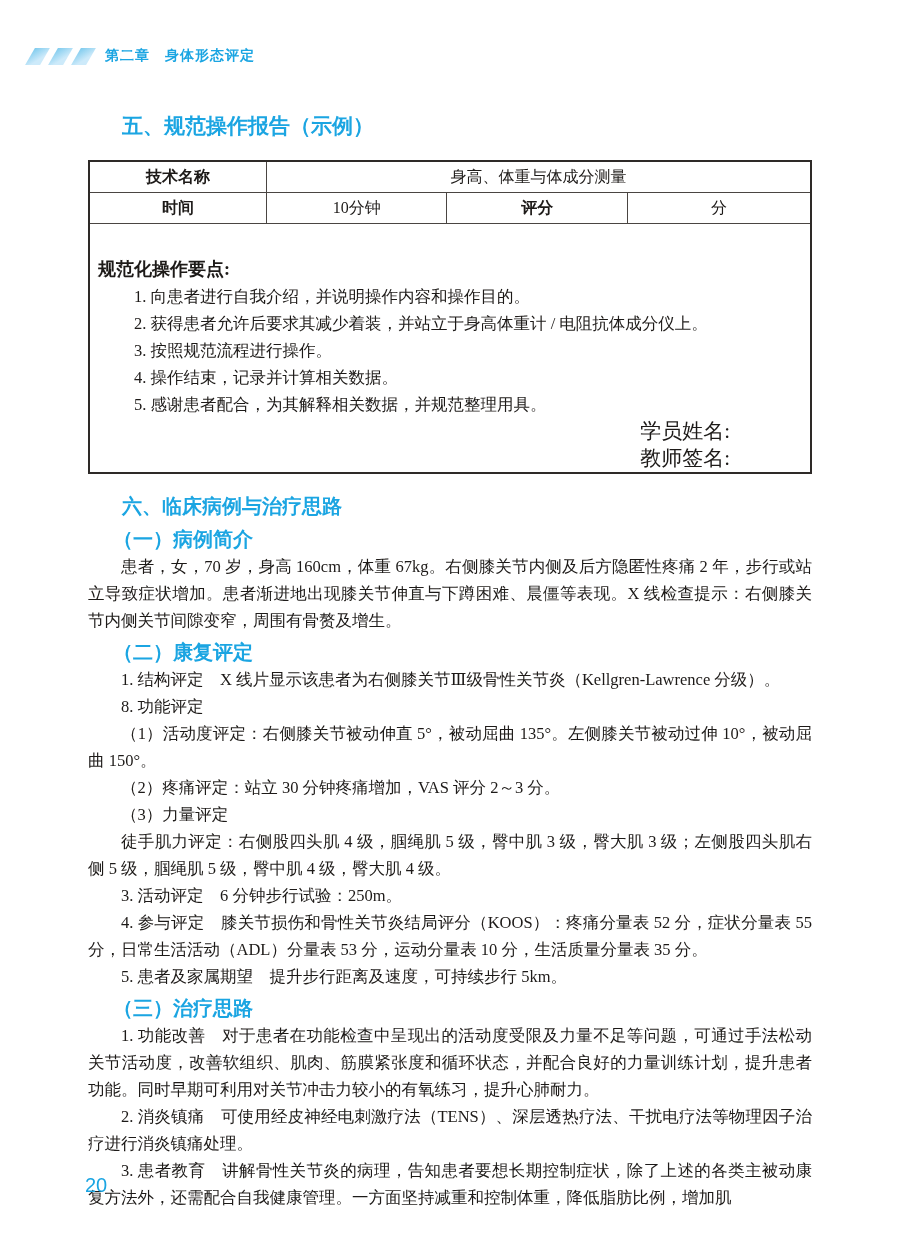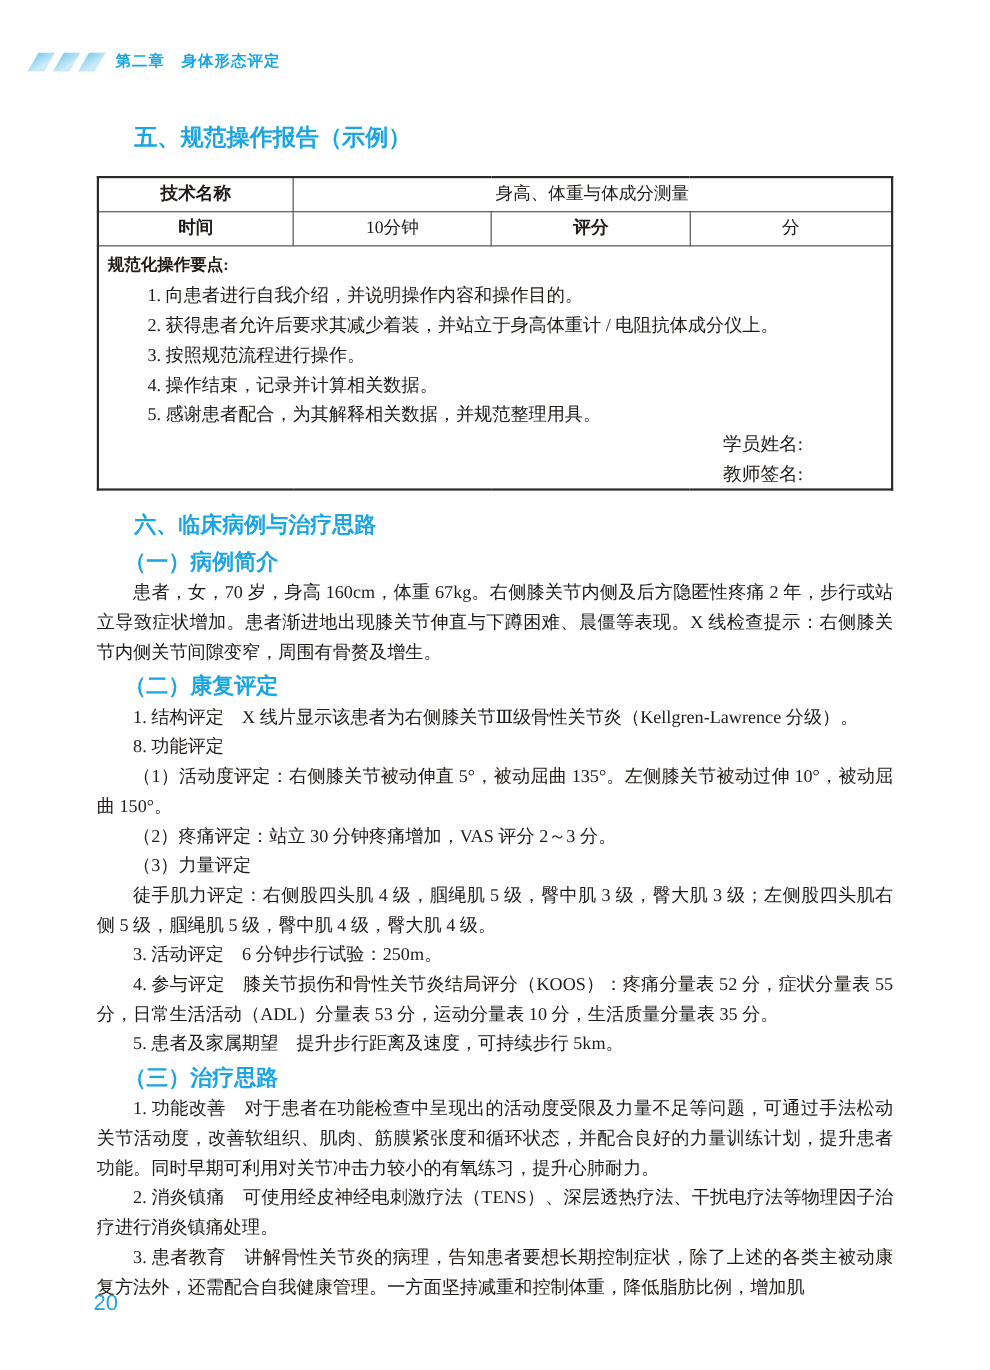--- a/index.html
+++ b/index.html
@@ -43,24 +43,24 @@
     border:1px solid #4a4542;
     text-align:center; vertical-align:middle;
     height:31px; line-height:20px;
   }
   table.report td.lbl { font-weight:bold; }
   td.points-cell {
     text-align:left !important;
     padding:4px 10px 0 8px;
     height:auto !important;
   }
-  .points-title { font-weight:bold; font-size:15px; line-height:27px; }
+  .points-title { font-weight:bold; font-size:18px; line-height:27px;margin-top:28px; }
   .point-item { font-size:16.5px; line-height:27px; text-indent:36px; }
   .sig-block { text-align:right; padding-right:70px; }
-  .sig-line { font-size:17px; line-height:27px; }
+  .sig-line { font-size:21px; line-height:27px; }
   
   .title-six {
     margin:20px 0 0 34px;
     font-family:Liberation Mono, monospace;
     font-weight:bold; font-size:20px; line-height:27px; color:#1ba5e2;
   }
   .sub-heading {
     margin:5px 0 0 25px;
     font-family:"Liberation Sans","DejaVu Sans",sans-serif;
     font-weight:bold; font-size:20px; line-height:26px; color:#1ba5e2;

